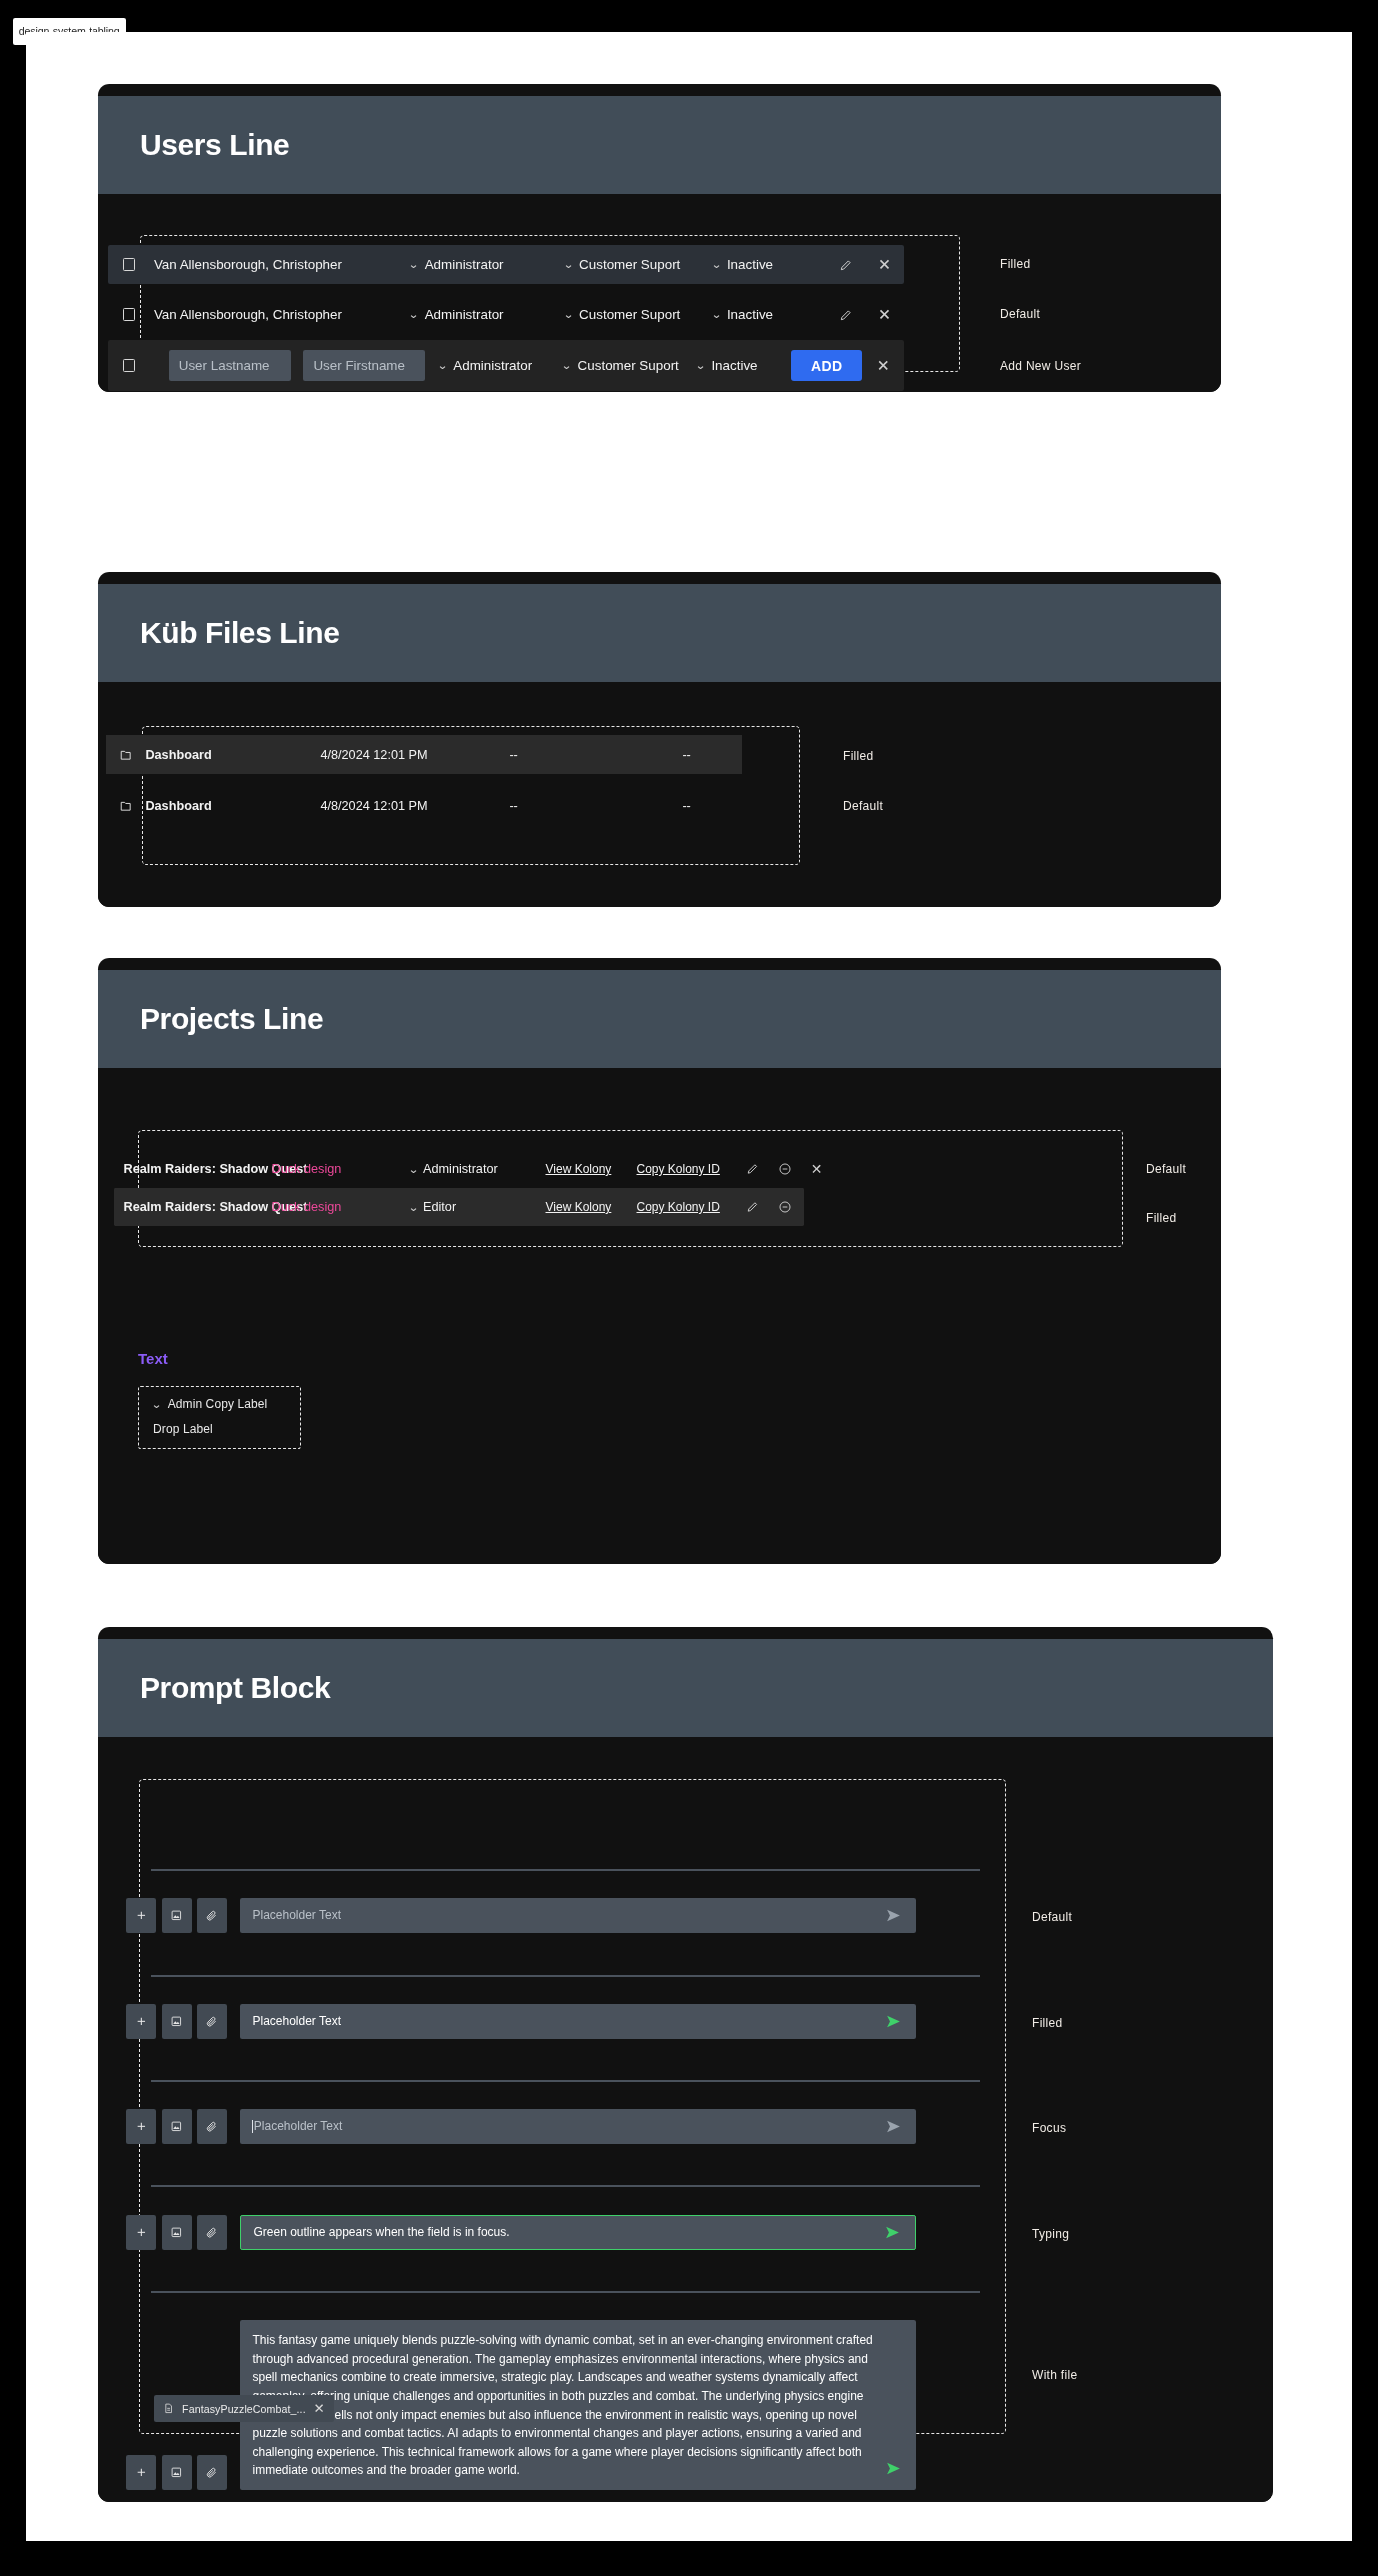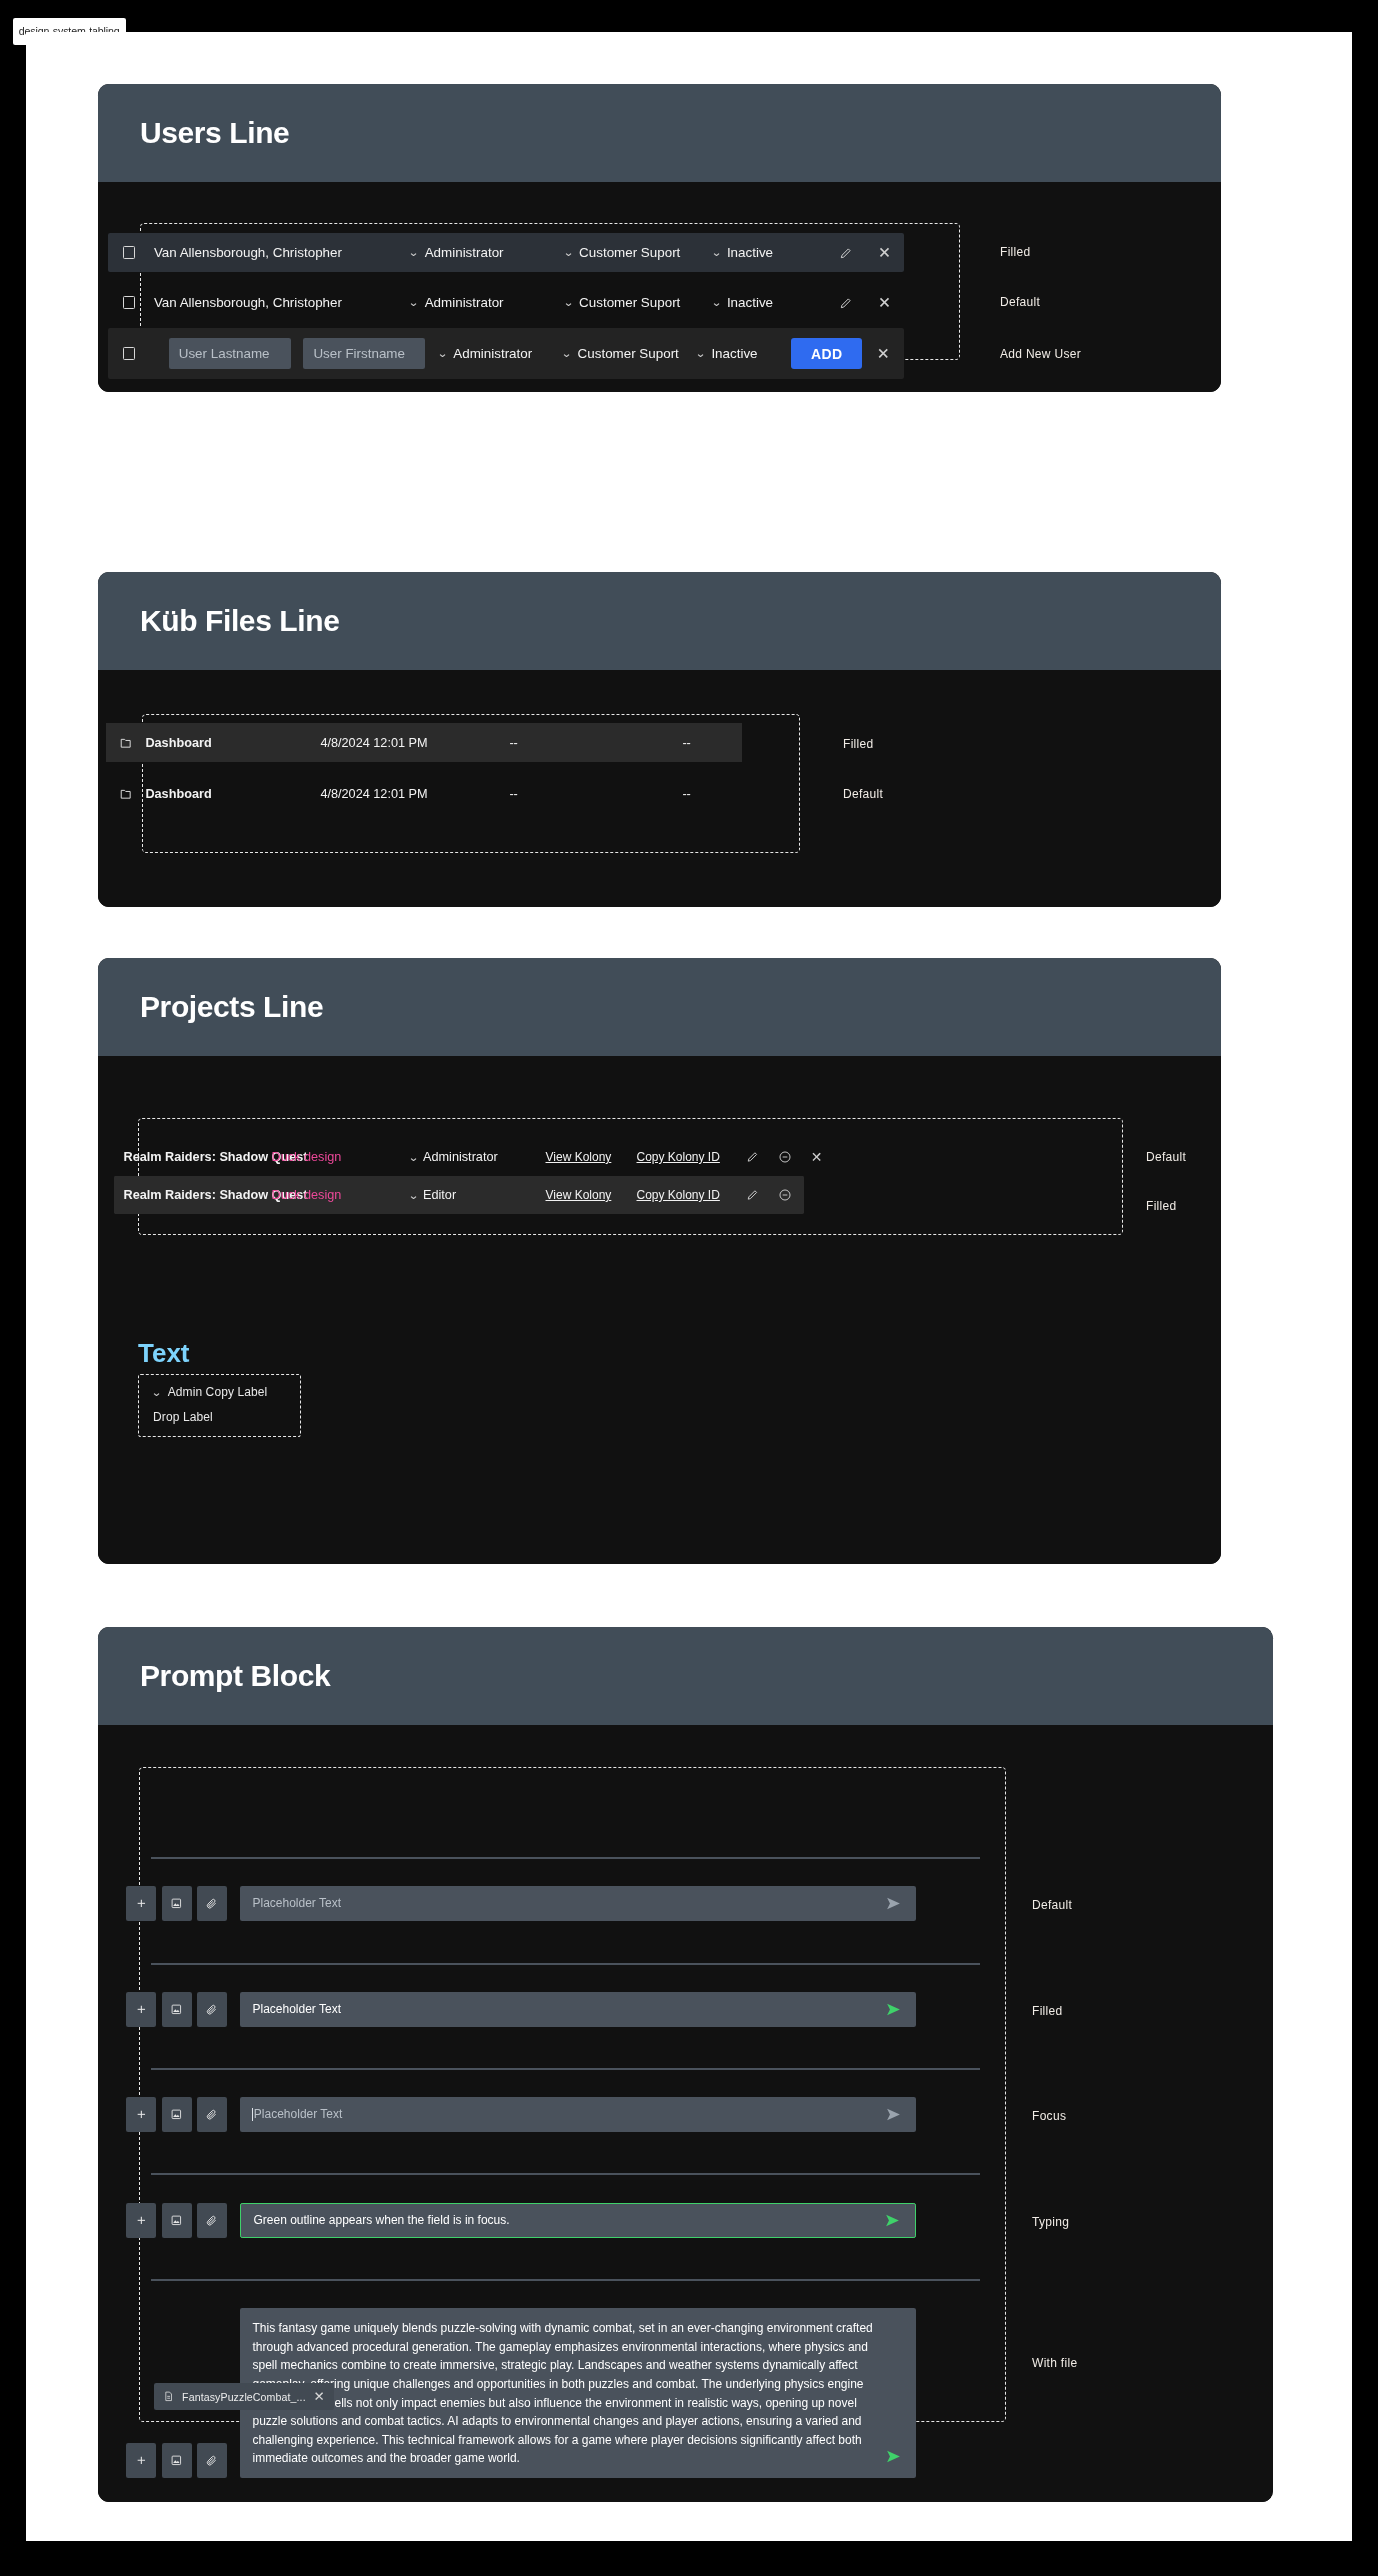--- a/index.html
+++ b/index.html
@@ -52,20 +52,21 @@
     position: absolute;
     border-radius: 11.3px;
     overflow: hidden;
     background: #111111;
   }
   .section-head {
     background: #414d58;
     width: 100%;
     display: flex;
     align-items: center;
+    margin-top: 12px;
   }
   .section-title {
     color: #ffffff;
     font-size: 30px;
     font-weight: bold;
     letter-spacing: -0.4px;
     padding-left: 42px;
   }
   .section-body {
     background: #111111;
@@ -213,22 +214,22 @@
     white-space: nowrap;
     cursor: pointer;
   }
   .p-link.l1 { width: 91px; }
   .p-link.l2 { width: 100px; }
   .p-act { width: 32px; display: flex; justify-content: center; align-items: center; color: #dcdcdc; }
 
   
   .sub-title {
     position: absolute;
-    color: #7dd3fc;
-    font-size: 26px;
+    color: #8b5cf6;
+    font-size: 15px;
     font-weight: bold;
   }
   .drop-box {
     position: absolute;
     border: 1.4px dashed #e8e8e8;
     border-radius: 2.8px;
     padding: 10px 12.7px 11.3px 12.7px;
     display: flex;
     flex-direction: column;
     gap: 11.3px;

